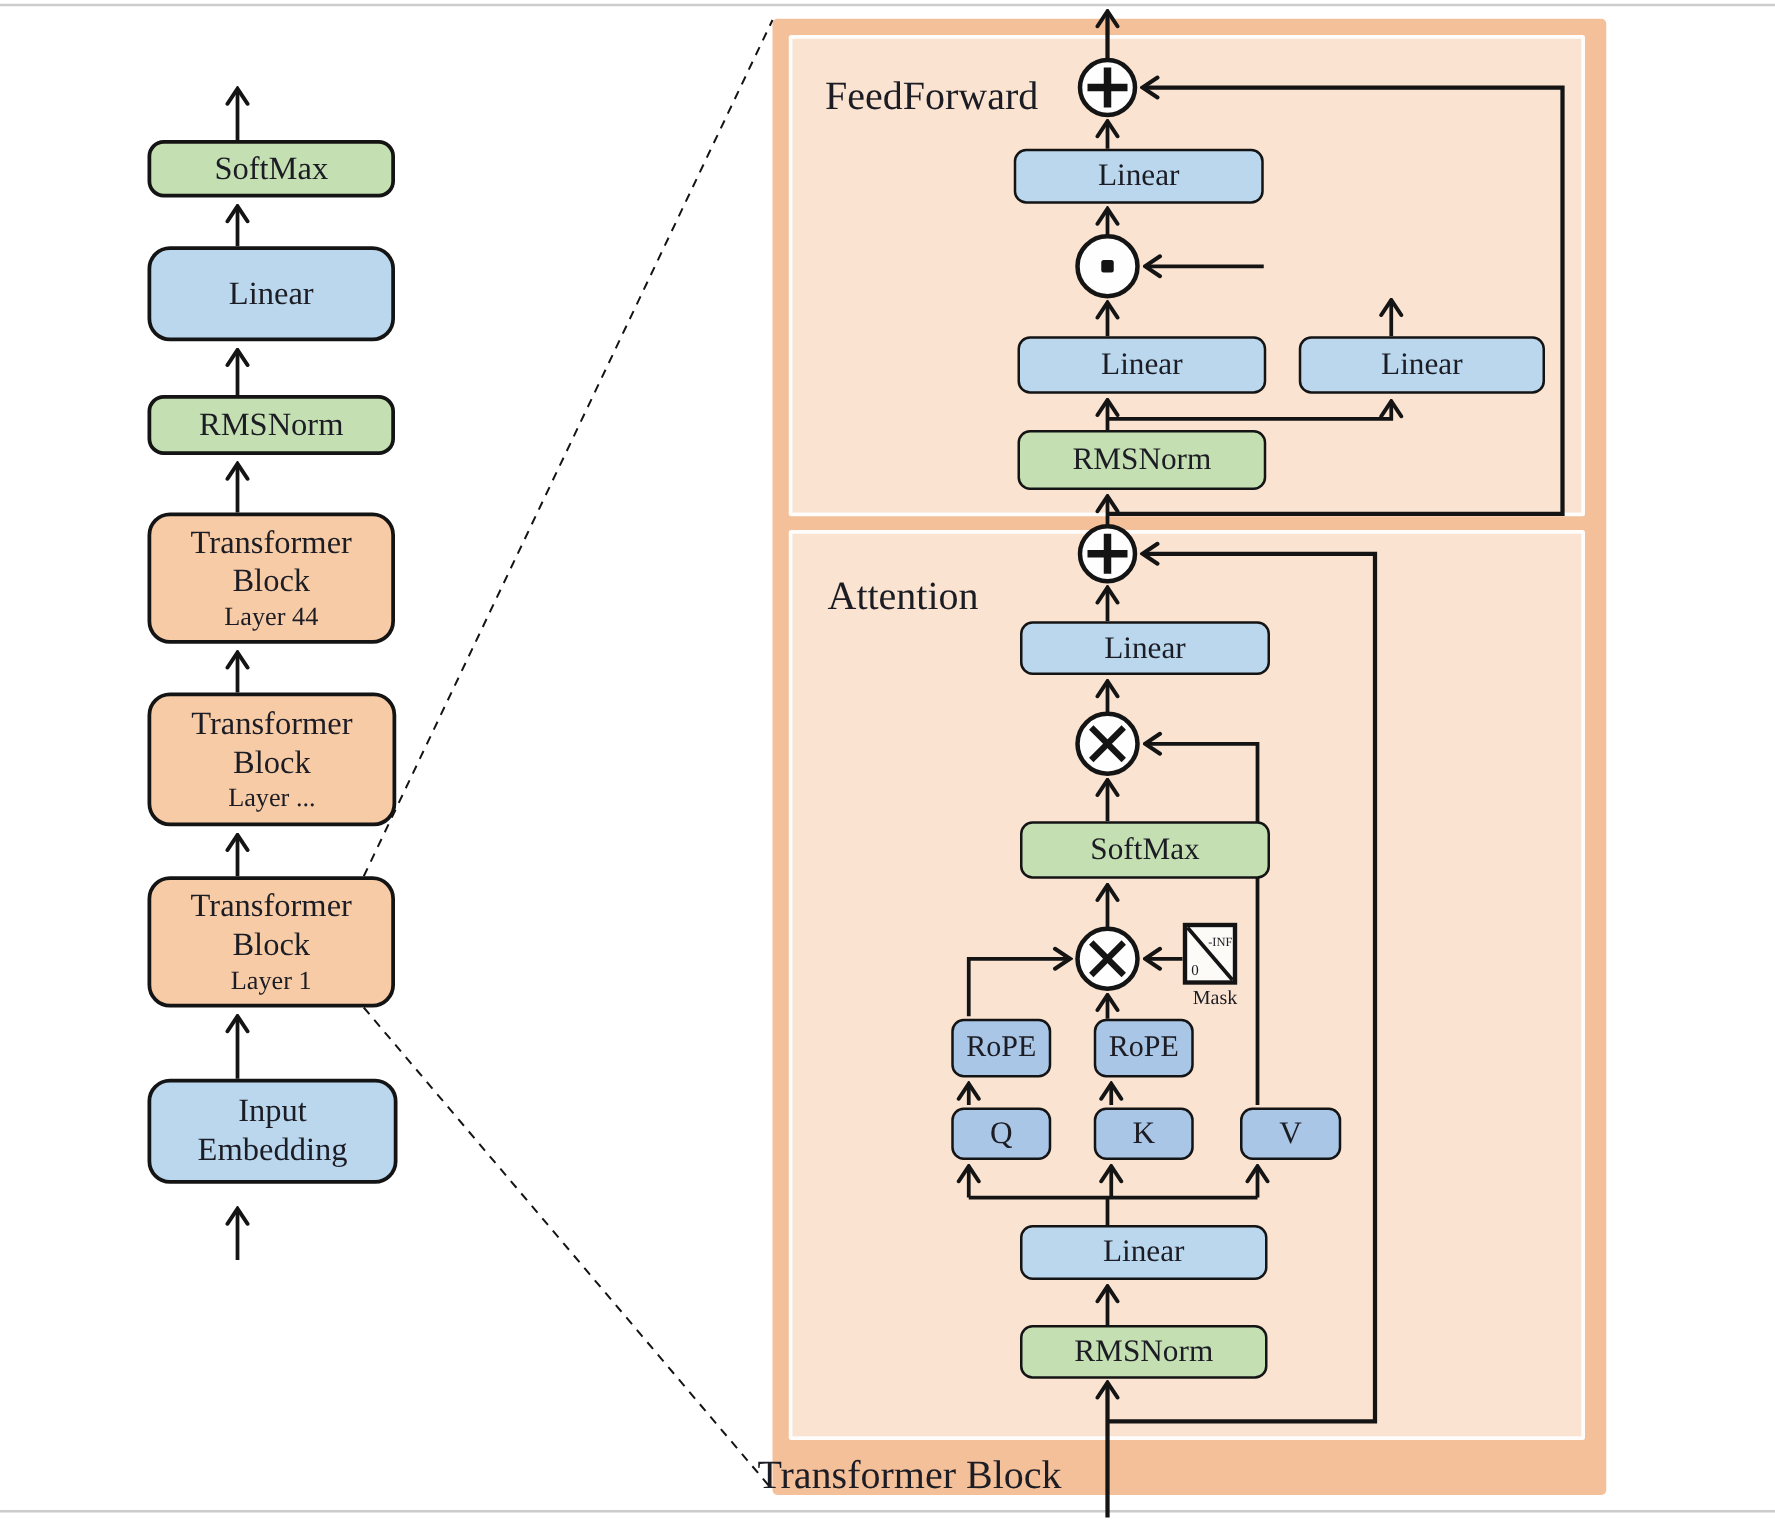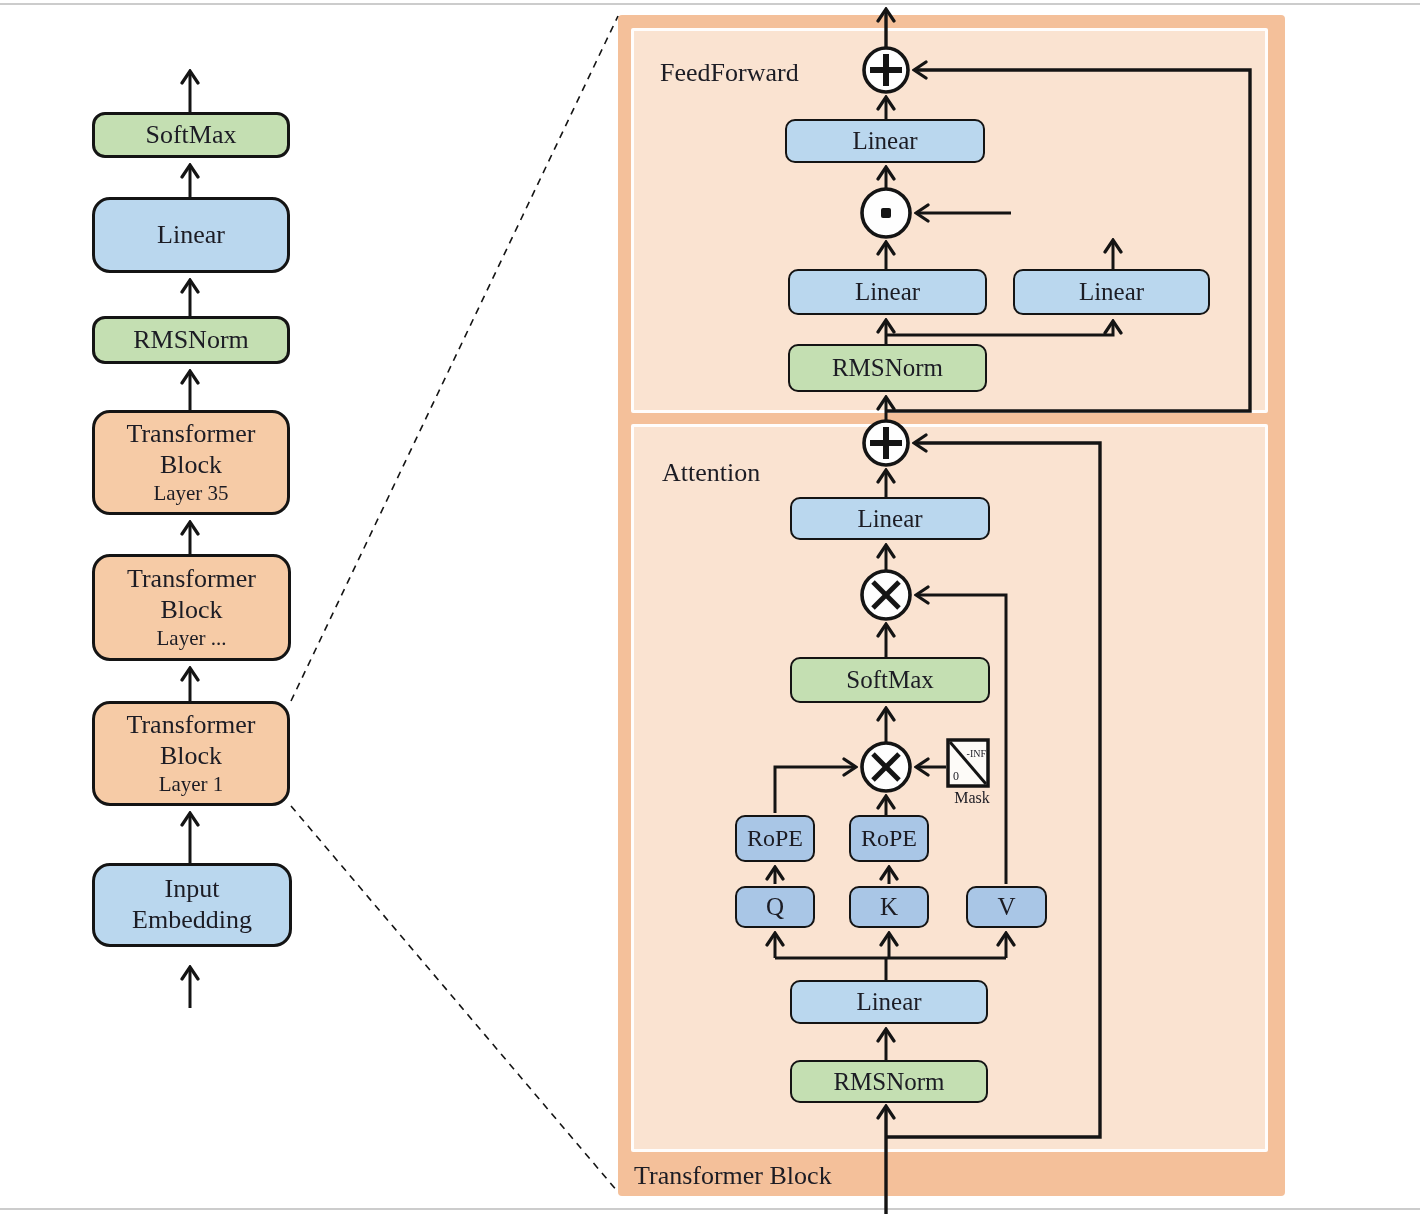--- a/index.html
+++ b/index.html
@@ -9,31 +9,31 @@
   }
   html,body{margin:0;padding:0;background:#fff;}
   #stage{position:relative;width:1420px;height:1217px;background:var(--background);
          font-family:"Liberation Serif", serif;color:var(--text);overflow:hidden;}
   .frame{position:absolute;left:0;width:1420px;height:2px;background:var(--frame-line);}
   .panel{position:absolute;box-sizing:border-box;}
   .panel.outer{background:var(--panel-outer);border-radius:4px;}
   .panel.inner{background:var(--panel-inner);border:3px solid rgba(255,255,255,.92);border-radius:2px;}
   .box{position:absolute;box-sizing:border-box;display:flex;flex-direction:column;
        align-items:center;justify-content:center;border:3px solid var(--line);
-       text-align:center;line-height:1.18;font-size:26px;}
+       text-align:center;line-height:1.18;font-size:26px;margin-left:26px;}
   .box.small{font-size:25px;border-width:2.5px;}
   .green{background:var(--box-green);}
   .blue{background:var(--box-blue);}
   .qkv{background:var(--box-qkv);}
   .orange{background:var(--box-orange);}
   .r-lg{border-radius:18px;}
   .r-md{border-radius:13px;}
   .r-sm{border-radius:10px;}
   .sub{font-size:21px;}
-  .diag-label{position:absolute;font-size:26px;color:var(--text);}
+  .diag-label{position:absolute;font-size:32px;color:var(--text);}
   svg{position:absolute;left:0;top:0;}
   .ln{stroke:var(--line);stroke-width:3;fill:none;}
   .ln.thick{stroke-width:3.4;}
   .dash{stroke:var(--line);stroke-width:1.6;fill:none;stroke-dasharray:7 6;}
   .opc{fill:#fefefe;stroke:var(--line);stroke-width:3.6;}
   .glyph{stroke:var(--line);stroke-width:6;stroke-linecap:butt;}
   .glyph.x{stroke-width:5;}
   .arrhead{stroke:var(--line);stroke-width:3.2;fill:none;stroke-linecap:round;stroke-linejoin:miter;}
   .maskrect{fill:#fdfbf8;stroke:var(--line);stroke-width:3.5;}
   .masktext{fill:var(--text);font-family:"Liberation Serif",serif;}
@@ -45,21 +45,21 @@
 
   <div class="frame" style="top:3px"></div>
   <div class="frame" style="top:1208px"></div>
 
   <div class="panel outer" style="left:618px;top:15px;width:667px;height:1181px"></div>
   <div class="panel inner" style="left:631px;top:28px;width:637px;height:385px"></div>
   <div class="panel inner" style="left:631px;top:424px;width:637px;height:728px"></div>
 
   <div class="diag-label" style="left:660px;top:58px">FeedForward</div>
   <div class="diag-label" style="left:662px;top:458px">Attention</div>
-  <div class="diag-label" style="left:634px;top:1161px">Transformer Block</div>
+  <div class="diag-label" style="left:606px;top:1161px">Transformer Block</div>
 
   <svg width="1420" height="1217" viewBox="0 0 1420 1217">
     <defs>
       <marker id="arr" viewBox="-16 -10 18 20" refX="-1" refY="0" markerWidth="18" markerHeight="20" orient="auto" markerUnits="userSpaceOnUse">
         <path class="arrhead" d="M -12 -8 L 0 0 L -12 8"></path>
       </marker>
     </defs>
 
     <path class="dash" d="M 291 701 L 618 16"></path>
     <path class="dash" d="M 291 806 L 618 1192"></path>
@@ -149,21 +149,21 @@
   <div class="box blue r-lg" style="left:92px;top:197px;width:198px;height:76px">
     <span>Linear</span>
   </div>
   <div class="box green r-md" style="left:92px;top:316px;width:198px;height:48px">
     <span>RMSNorm</span>
   </div>
 
   <div class="box orange r-lg" style="left:92px;top:410px;width:198px;height:105px">
     <span>Transformer</span>
     <span>Block</span>
-    <span class="sub">Layer 35</span>
+    <span class="sub">Layer 44</span>
   </div>
   <div class="box orange r-lg" style="left:92px;top:554px;width:199px;height:107px">
     <span>Transformer</span>
     <span>Block</span>
     <span class="sub">Layer ...</span>
   </div>
   <div class="box orange r-lg" style="left:92px;top:701px;width:198px;height:105px">
     <span>Transformer</span>
     <span>Block</span>
     <span class="sub">Layer 1</span>

